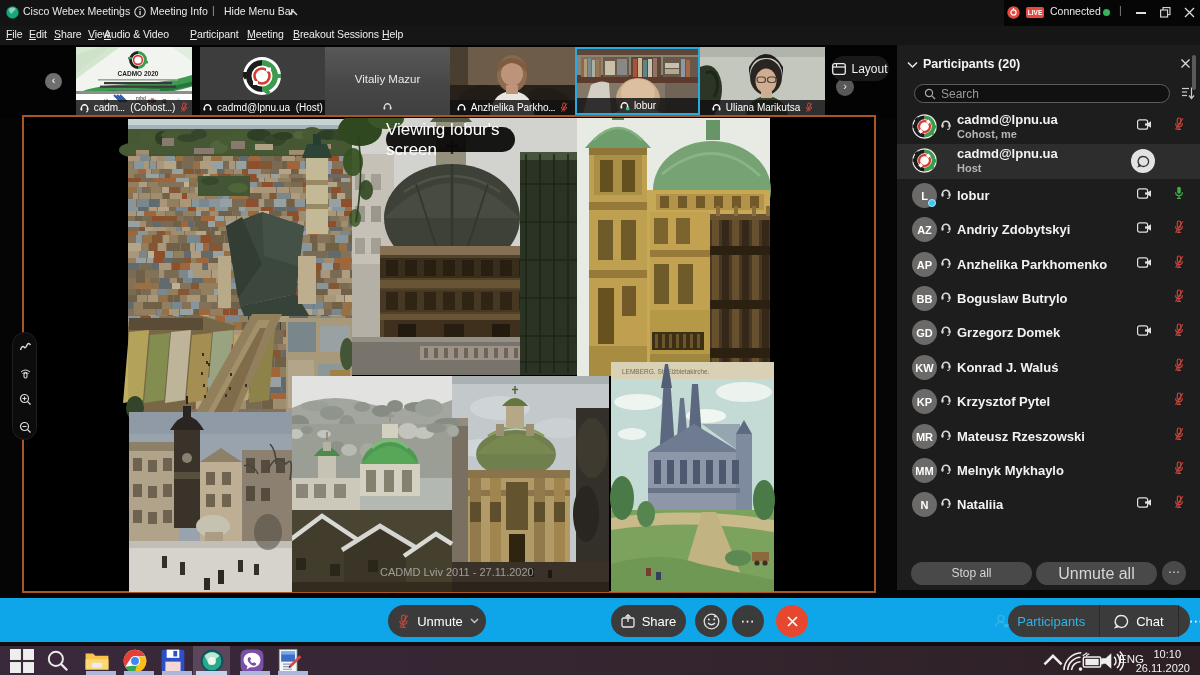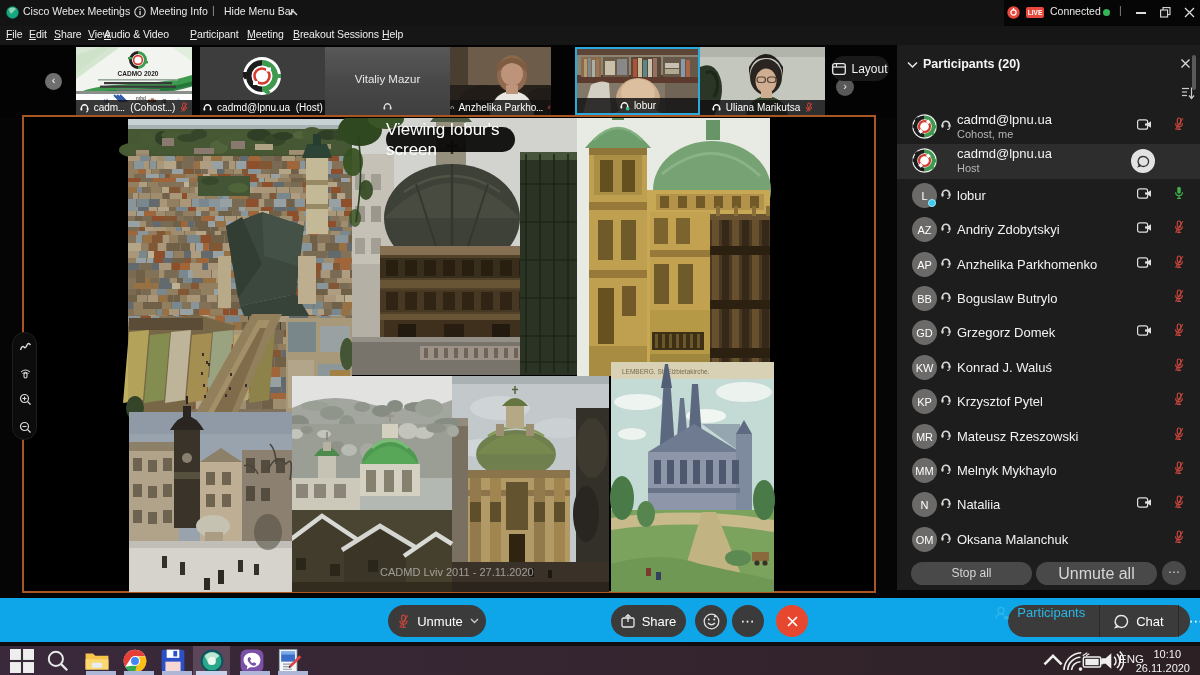--- a/index.html
+++ b/index.html
@@ -12,21 +12,21 @@
   .mitem { position:absolute; top:2px; white-space:nowrap; }
   
   #strip { left:0; top:45px; width:897px; height:73px; background:#030303; }
   .thumb { position:absolute; top:2px; height:68px; overflow:hidden; background:#222; }
   .vlabel { position:absolute; left:0; bottom:0; width:100%; height:15px; background:rgba(18,18,18,.84); color:#fff; font-size:10px; white-space:nowrap; display:flex; align-items:center; justify-content:center; gap:4px; }
   
   #share { left:0; top:118px; width:897px; height:482px; background:#050505; }
   #obord { position:absolute; left:22px; top:-3px; width:854px; height:478px; border:2px solid #a85724; background:#000; }
   
   #panel { left:897px; top:45px; width:303px; height:545px; background:#1d1d1d; color:#fff; }
-  .prow { position:absolute; left:0; width:296px; height:34px; }
+  .prow { position:absolute; left:0; width:296px; height:34px;font-weight:bold; }
   .pname { position:absolute; left:60px; top:9px; font-size:13px; color:#f2f2f2; white-space:nowrap; }
   .pname2 { position:absolute; left:60px; top:2px; font-size:13px; color:#f2f2f2; white-space:nowrap; }
   .psub { position:absolute; left:60px; top:18px; font-size:11px; color:#b5b5b5; }
   .avatar { position:absolute; left:15px; top:4px; width:25px; height:25px; border-radius:50%; background:#6c6a68; color:#fff; font-size:11px; display:flex; align-items:center; justify-content:center; }
   .hico { position:absolute; left:43px; top:8px; }
   .cam { position:absolute; left:240px; top:9px; }
   .mic { position:absolute; left:276px; top:7px; }
   
   #botbar { left:0; top:598px; width:1200px; height:44px; background:#0ea5e9; }
   .pill { position:absolute; top:7px; height:32px; background:#3b3b3b; border-radius:16px; color:#fff; font-size:13px; display:flex; align-items:center; justify-content:center; gap:7px; }
@@ -167,21 +167,21 @@
 
     <div class="thumb" style="left:325px;width:125px;background:linear-gradient(180deg,#585858,#474747 55%,#3f3f3f)">
       <div class="abs" style="left:0;top:26px;width:125px;text-align:center;color:#e8e8e8;font-size:11.5px">Vitaliy Mazur</div>
       <svg class="abs" style="left:57px;top:54px" width="11" height="11" viewBox="0 0 12 12">
           <path d="M2.5 7 A3.5 4 0 0 1 9.5 7" fill="none" stroke="#ddd" stroke-width="1.4"></path>
           <rect x="1.6" y="6.4" width="2" height="3" rx="1" fill="#ddd"></rect>
           <rect x="8.4" y="6.4" width="2" height="3" rx="1" fill="#ddd"></rect>
         </svg>
     </div>
 
-    <div class="thumb" style="left:450px;width:101px">
+    <div class="thumb" style="left:450px;width:125px">
       <svg width="125" height="68" viewBox="0 0 125 68">
         <rect width="125" height="68" fill="#6d5c49"></rect>
         <rect x="0" y="0" width="18" height="68" fill="#4a3e31"></rect>
         <rect x="0" y="38" width="125" height="30" fill="#27211c"></rect>
         <path d="M10 48 Q30 30 55 44 L55 68 L5 68 Z" fill="#211c18"></path>
         <path d="M118 50 Q95 34 78 46 L78 68 L122 68 Z" fill="#211c18"></path>
         <ellipse cx="62" cy="28" rx="15" ry="17" fill="#8f6a4e"></ellipse>
         <ellipse cx="62" cy="27" rx="11" ry="11.5" fill="#bd937a"></ellipse>
         <path d="M47 26 Q62 6 77 26 L77 16 Q62 6 47 16 Z" fill="#7e5c40"></path>
         <path d="M47 22 Q50 12 62 11 Q74 12 77 22 Q72 8 62 8 Q52 8 47 22 Z" fill="#8a684a"></path>
@@ -1638,20 +1638,27 @@
     </defs>
   </svg>
   <div class="abs" id="panel">
     <svg class="abs" style="left:10px;top:15px" width="11" height="9" viewBox="0 0 11 9">
         <path d="M1 2.5 L5.5 7 L10 2.5" fill="none" stroke="#e8e8e8" stroke-width="1.5"></path>
       </svg>
     <div class="abs" style="left:26px;top:12px;font-size:12.5px;font-weight:bold;color:#f5f5f5">Participants (20)</div>
     <svg class="abs" style="left:283px;top:13px" width="11" height="11" viewBox="0 0 11 11">
         <path d="M1.5 1.5 L9.5 9.5 M9.5 1.5 L1.5 9.5" stroke="#ddd" stroke-width="1.3"></path>
       </svg>
+    <div class="abs" style="left:17px;top:39px;width:256px;height:19px;border:1px solid #5c5c5c;border-radius:10px;background:#111">
+      <svg class="abs" style="left:9px;top:3px" width="12" height="12" viewBox="0 0 12 12">
+          <circle cx="5" cy="5" r="3.6" fill="none" stroke="#aaa" stroke-width="1.2"></circle>
+          <line x1="7.8" y1="7.8" x2="11" y2="11" stroke="#aaa" stroke-width="1.2"></line>
+        </svg>
+      <span class="abs" style="left:26px;top:2px;color:#9a9a9a;font-size:12px">Search</span>
+    </div>
     <svg class="abs" style="left:284px;top:41px" width="14" height="14" viewBox="0 0 14 14">
         <line x1="1" y1="2.5" x2="8" y2="2.5" stroke="#ccc" stroke-width="1.2"></line>
         <line x1="1" y1="6" x2="6" y2="6" stroke="#ccc" stroke-width="1.2"></line>
         <line x1="1" y1="9.5" x2="6" y2="9.5" stroke="#ccc" stroke-width="1.2"></line>
         <line x1="10.5" y1="1.5" x2="10.5" y2="11.5" stroke="#ccc" stroke-width="1.2"></line>
         <path d="M8 9.5 L10.5 12.5 L13 9.5" fill="none" stroke="#ccc" stroke-width="1.2"></path>
       </svg>
     <div class="abs" style="left:295px;top:10px;width:4px;height:35px;background:#5a5a5a;border-radius:2px"></div>
 
     <div class="prow" style="top:65px">
@@ -1786,30 +1793,20 @@
     </div>
     <div class="prow" style="top:443px">
       <div class="avatar">N</div>
       <svg class="hico" width="12" height="12" viewBox="0 0 12 12">
           <use href="#hset"></use>
         </svg>
       <span class="pname">Nataliia</span>
       <svg class="cam" width="15" height="11" viewBox="0 0 15 11">
           <use href="#camico"></use>
         </svg>
-      <svg class="mic" width="12" height="14" viewBox="0 0 12 14">
-          <use href="#micoff"></use>
-        </svg>
-    </div>
-    <div class="prow" style="top:478px">
-      <div class="avatar">OM</div>
-      <svg class="hico" width="12" height="12" viewBox="0 0 12 12">
-          <use href="#hset"></use>
-        </svg>
-      <span class="pname">Oksana Malanchuk</span>
       <svg class="mic" width="12" height="14" viewBox="0 0 12 14">
           <use href="#micoff"></use>
         </svg>
     </div>
     <div class="abs" style="left:14px;top:517px;width:121px;height:23px;border-radius:12px;background:#494949;color:#d6d6d6;font-size:12px;text-align:center;line-height:23px">Stop all</div>
     <div class="abs" style="left:139px;top:517px;width:121px;height:23px;border-radius:12px;background:#494949;color:#d6d6d6;font-size:16px;text-align:center;line-height:23px">Unmute all</div>
     <div class="abs" style="left:265px;top:516px;width:24px;height:24px;border-radius:50%;background:#494949;color:#d6d6d6;font-size:12px;text-align:center;line-height:22px">⋯</div>
   </div>
   <div class="abs" id="botbar">
     <div class="pill" style="left:388px;width:98px">
@@ -1837,21 +1834,21 @@
           <path d="M11 3.4 L13.4 3.4 M12.2 2.2 L12.2 4.6" stroke="#e0e0e0" stroke-width="1.1"></path>
         </svg>
       </div>
     <div class="circ" style="left:732px;letter-spacing:1px;font-size:14px">⋯</div>
     <div class="circ" style="left:776px;background:#e8472f">
         <svg width="13" height="13" viewBox="0 0 13 13">
           <path d="M2 2 L11 11 M11 2 L2 11" stroke="#fff" stroke-width="1.7"></path>
         </svg>
       </div>
     <div class="pill" style="left:1008px;width:182px;gap:0">
-      <div style="display:flex;align-items:flex-start;gap:7px;padding:0 14px 0 10px;height:32px;border-right:1px solid #2a2a2a">
+      <div style="display:flex;align-items:center;gap:7px;padding:0 14px 0 10px;height:32px;border-right:1px solid #2a2a2a">
         <svg width="16" height="16" viewBox="0 0 16 16">
             <circle cx="7" cy="5.5" r="3" fill="none" stroke="#2cb5e8" stroke-width="1.4"></circle>
             <path d="M2 13.5 Q2.4 9 7 9 Q9 9 10.4 10" fill="none" stroke="#2cb5e8" stroke-width="1.4"></path>
             <rect x="10" y="11" width="4.4" height="3.4" fill="#2cb5e8"></rect>
           </svg>
         <span style="color:#2cb5e8">Participants</span>
       </div>
       <div style="display:flex;align-items:center;gap:7px;padding:0 14px;height:32px;border-right:1px solid #2a2a2a">
         <svg width="15" height="15" viewBox="0 0 15 15">
             <path d="M7.5 1.5 A6 6 0 1 1 3.1 11.6 L1.6 13.4 L4.3 12.7 A6 6 0 0 1 7.5 1.5 Z" fill="none" stroke="#e8e8e8" stroke-width="1.4"></path>

